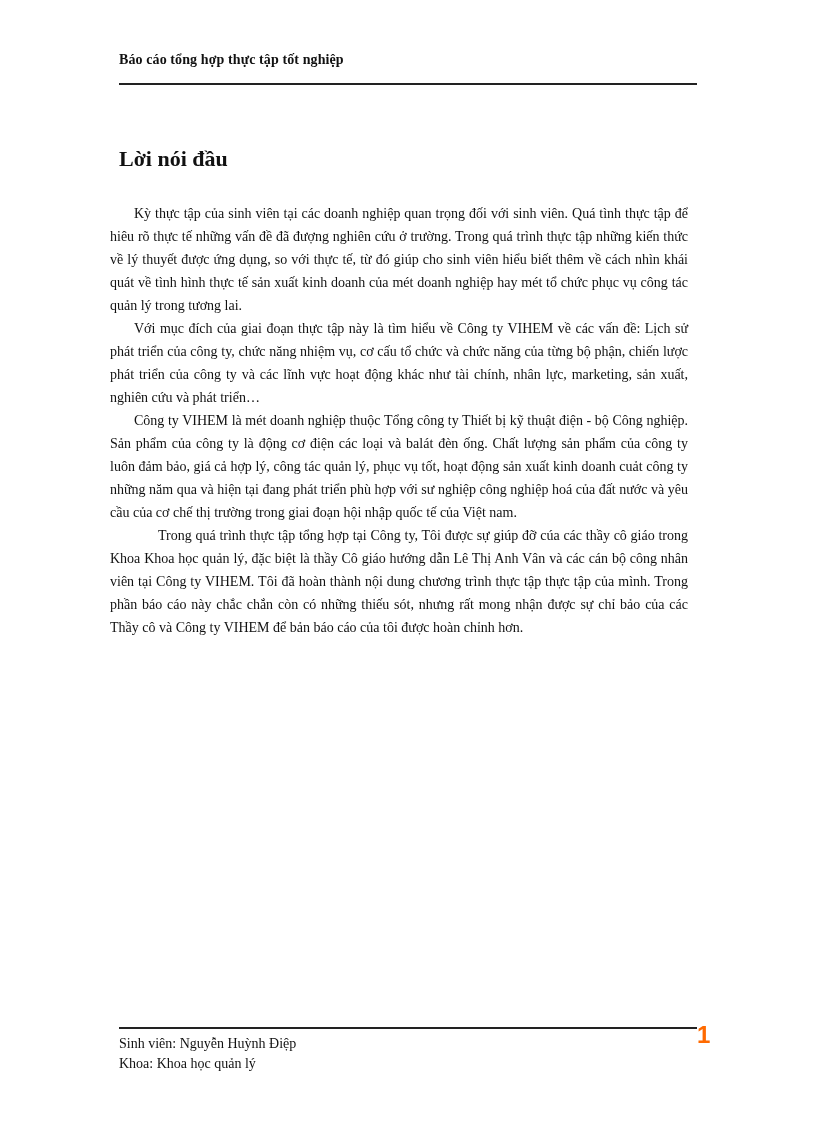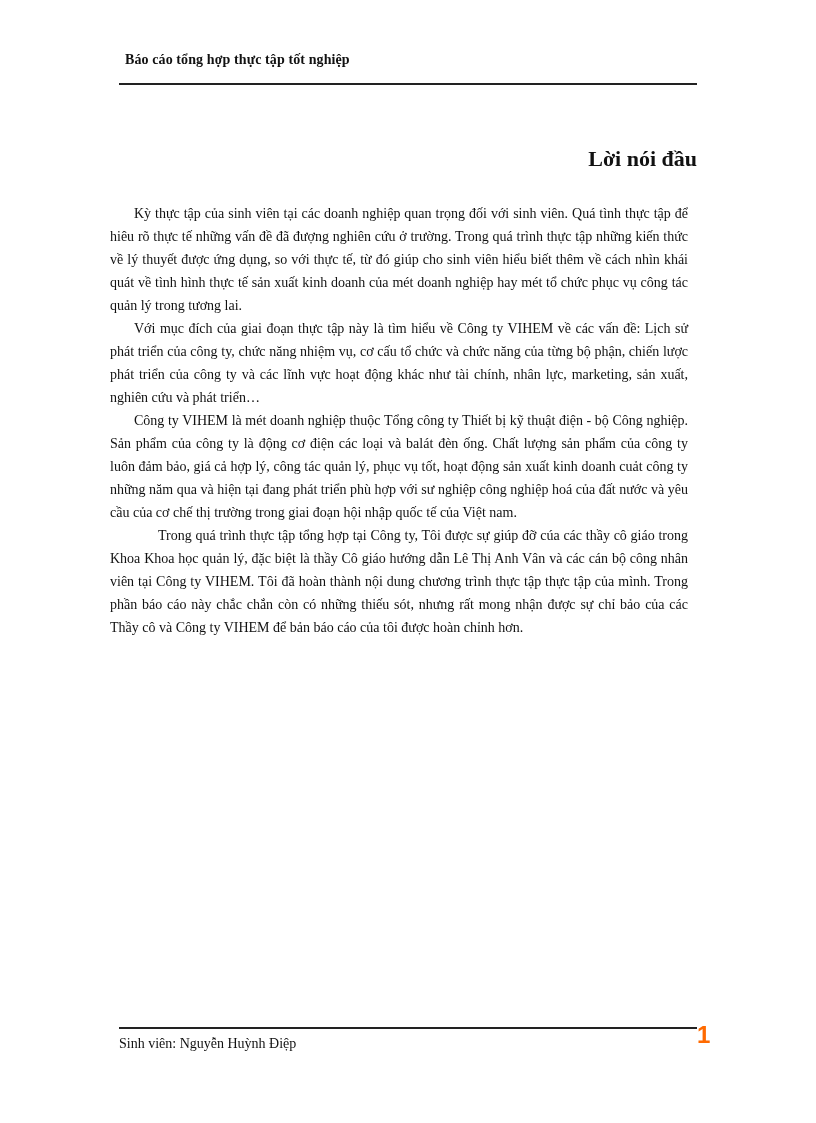--- a/index.html
+++ b/index.html
@@ -15,36 +15,35 @@
       font-family: "Liberation Serif", "DejaVu Serif", serif;
       color: #111111;
     }
     .header-title {
       position: absolute;
       left: 119px;
       top: 52px;
       font-size: 14px;
       font-weight: bold;
       letter-spacing: 0.1px;
-      margin-left: 6px;
     }
     .header-rule {
       position: absolute;
       left: 119px;
       top: 83px;
       width: 578px;
       height: 0;
       border-top: 2px solid #222222;
     }
     .doc-title {
       position: absolute;
       left: 119px;
       top: 146px;
       width: 578px;
-      text-align: right;
+      text-align: left;
       font-size: 22px;
       font-weight: bold;
     }
     .body-text {
       position: absolute;
       left: 110px;
       top: 202px;
       width: 578px;
       font-size: 14px;
       line-height: 23px;
@@ -98,13 +97,14 @@
   <p>Kỳ thực tập của sinh viên tại các doanh nghiệp quan trọng đối với sinh viên. Quá tình thực tập để hiêu rõ thực tế những vấn đề đã đượng nghiên cứu ở trường. Trong quá trình thực tập những kiến thức về lý thuyết được ứng dụng, so với thực tế, từ đó giúp cho sinh viên hiểu biết thêm về cách nhìn khái quát về tình hình thực tế sản xuất kinh doanh của mét doanh nghiệp hay mét tổ chức phục vụ công tác quản lý trong tương lai.</p>
   <p>Với mục đích của giai đoạn thực tập này là tìm hiểu về Công ty VIHEM về các vấn đề: Lịch sử phát triển của công ty, chức năng nhiệm vụ, cơ cấu tổ chức và chức năng của từng bộ phận, chiến lược phát triển của công ty và các lĩnh vực hoạt động khác như tài chính, nhân lực, marketing, sản xuất, nghiên cứu và phát triển…</p>
   <p>Công ty VIHEM là mét doanh nghiệp thuộc Tổng công ty Thiết bị kỹ thuật điện - bộ Công nghiệp. Sản phẩm của công ty là động cơ điện các loại và balát đèn ống. Chất lượng sản phẩm của công ty luôn đảm bảo, giá cả hợp lý, công tác quản lý, phục vụ tốt, hoạt động sản xuất kinh doanh cuảt công ty những năm qua và hiện tại đang phát triển phù hợp với sư nghiệp công nghiệp hoá của đất nước và yêu cầu của cơ chế thị trường trong giai đoạn hội nhập quốc tế của Việt nam.</p>
   <p class="deep-indent">Trong quá trình thực tập tổng hợp tại Công ty, Tôi được sự giúp đỡ cúa các thầy cô giáo trong Khoa Khoa học quản lý, đặc biệt là thầy Cô giáo hướng dẫn Lê Thị Anh Vân và các cán bộ công nhân viên tại Công ty VIHEM. Tôi đã hoàn thành nội dung chương trình thực tập thực tập của mình. Trong phần báo cáo này chắc chắn còn có những thiếu sót, nhưng rất mong nhận được sự chỉ bảo của các Thầy cô và Công ty VIHEM để bản báo cáo của tôi được hoàn chỉnh hơn.</p>
 </div>
 
 <div class="footer-rule"></div>
 <div class="page-number">1</div>
 <div class="footer-text">
   <div>Sinh viên: Nguyễn Huỳnh Điệp</div>
+  <div>Khoa: Khoa học quản lý</div>
 </div>
 
 </body></html>

